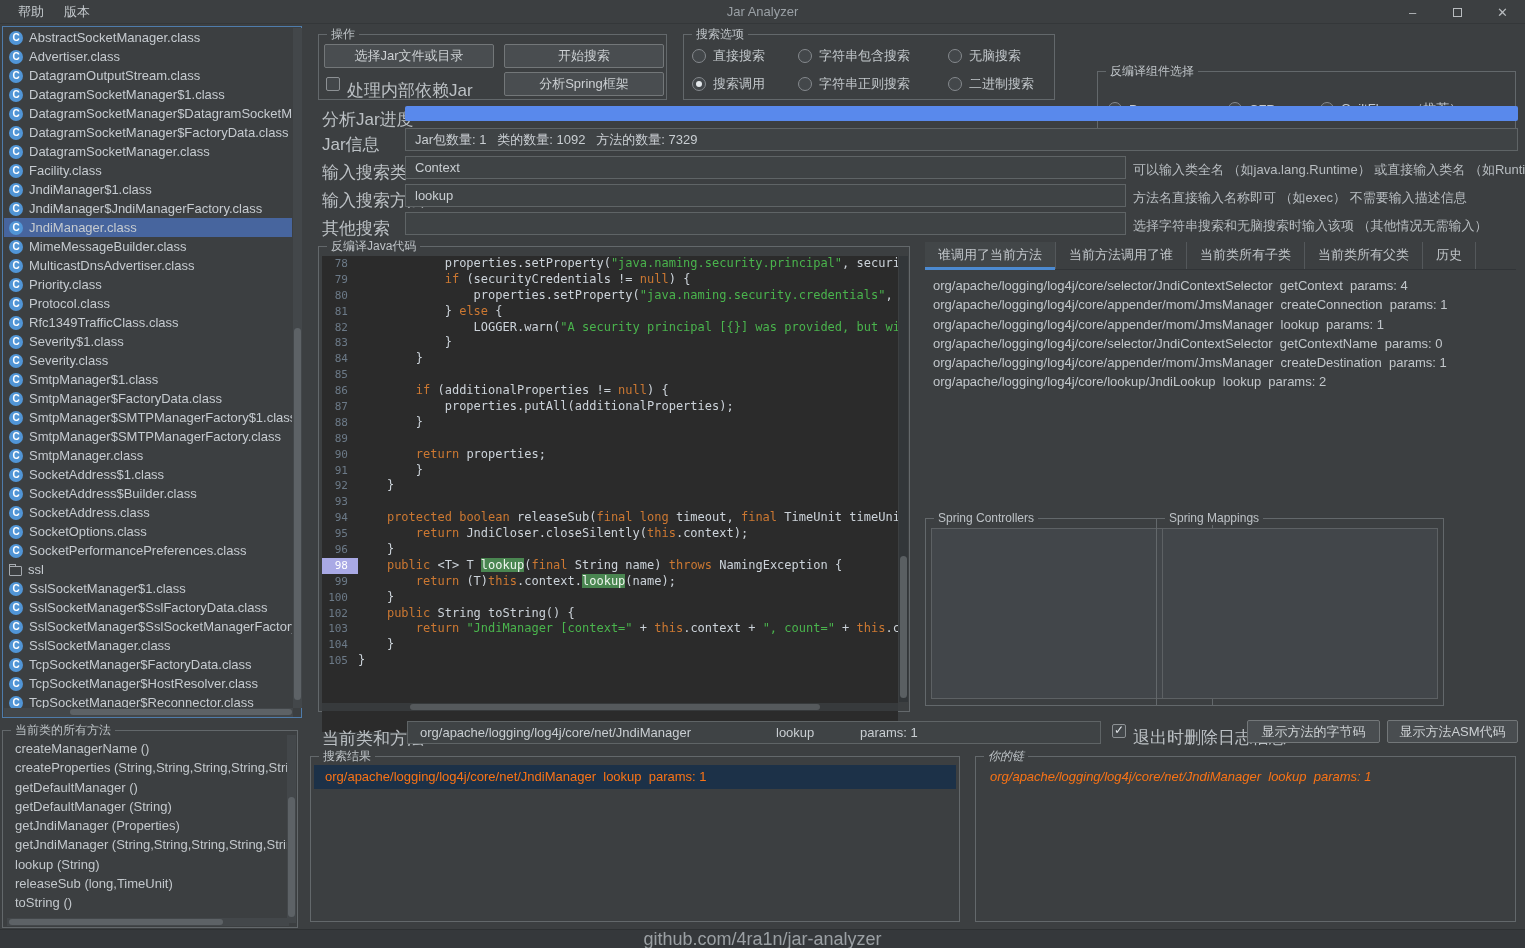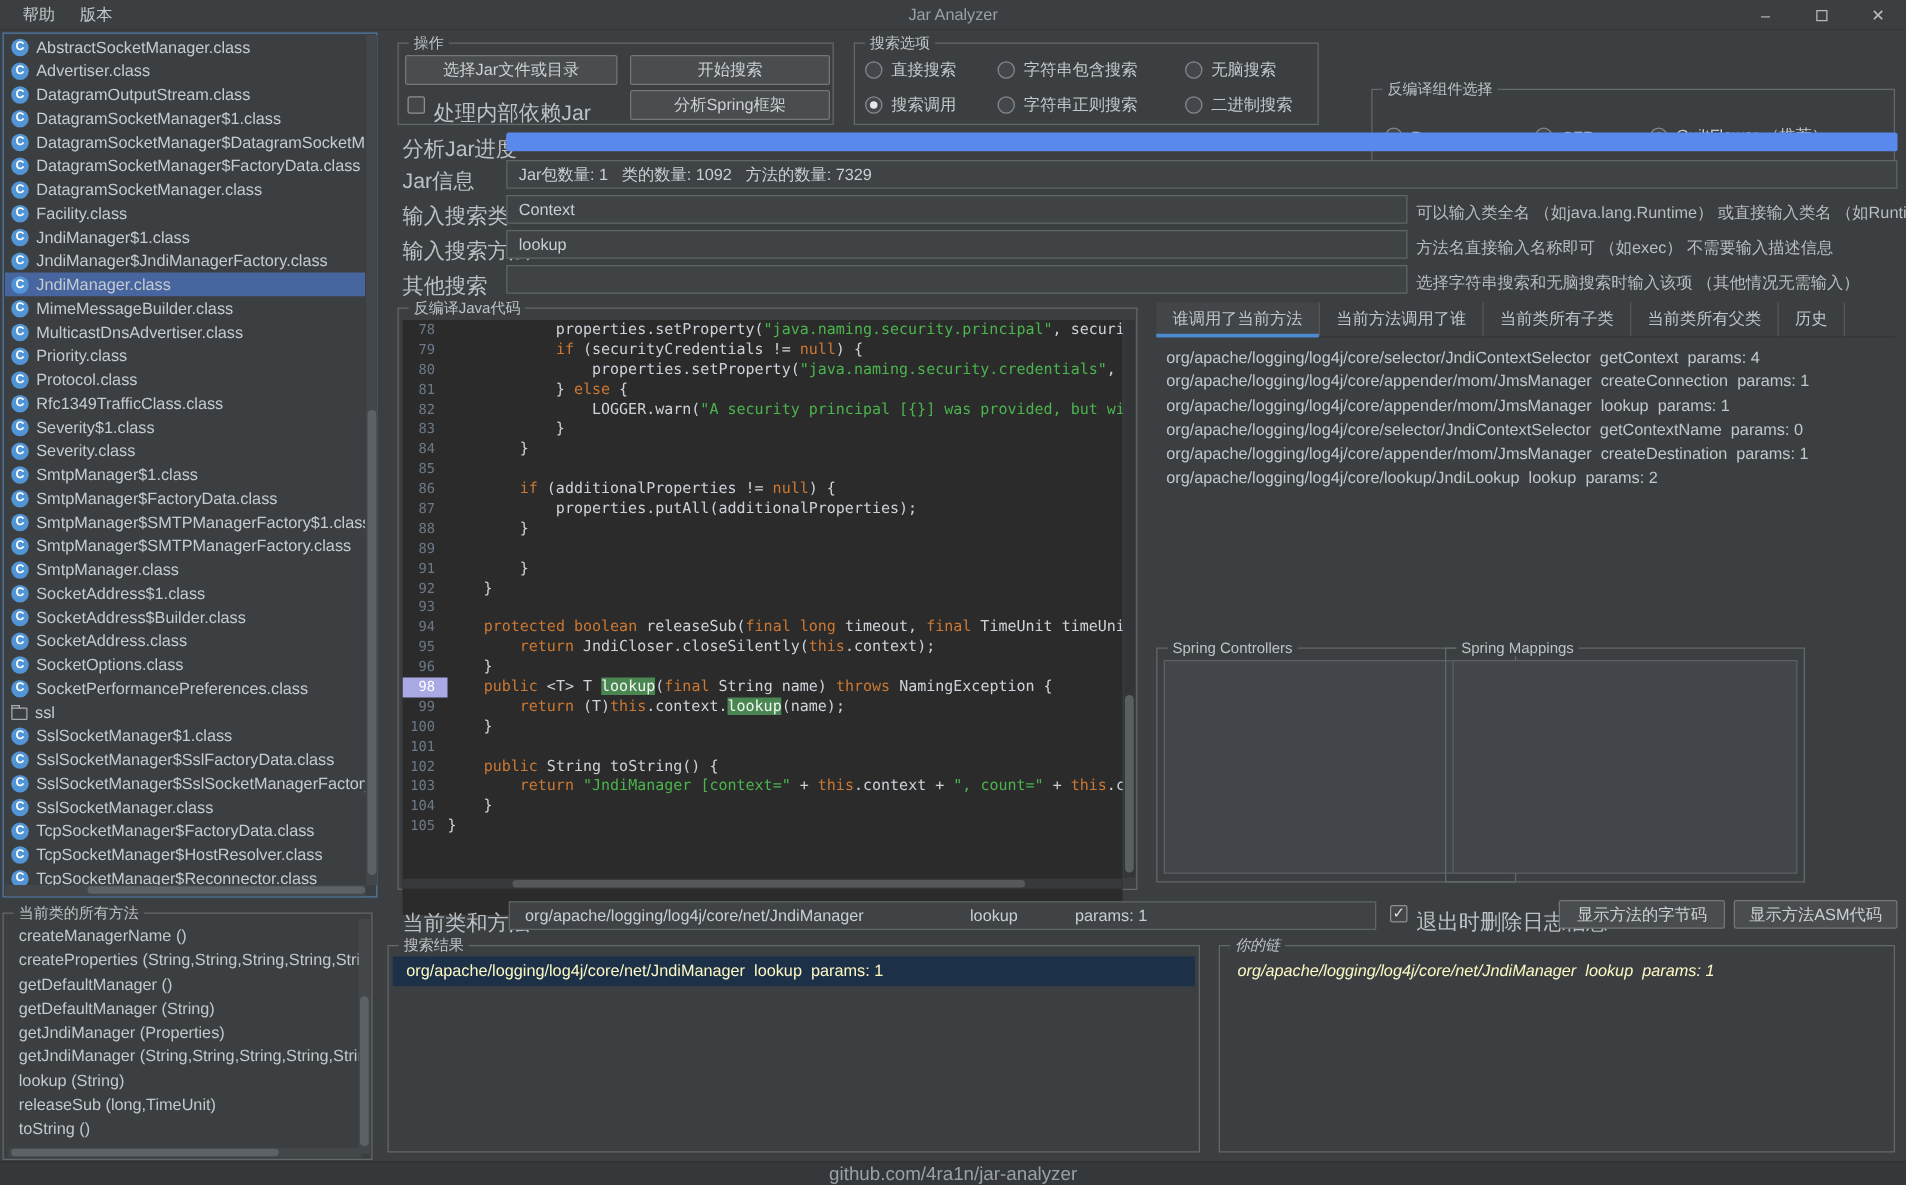--- a/index.html
+++ b/index.html
@@ -54,25 +54,25 @@
   
   #tabs{position:absolute;left:925px;top:242px;width:591px;height:28px;border-bottom:1px solid #313437;white-space:nowrap;}
   .tab{display:inline-block;padding:0 13px;line-height:26px;height:27px;font-size:13px;color:#c0c5c9;border-right:1px solid #54585b;position:relative;}
   .tab.active{background:#424648;}
   .tab.active::after{content:"";position:absolute;left:0;right:0;bottom:-1px;height:3px;background:#4c8ad1;}
   #call-rows{position:absolute;left:925px;top:276px;width:591px;height:228px;overflow:hidden;}
   .crow{height:19.3px;line-height:19.3px;font-size:13px;color:#c2c7cb;white-space:pre;padding-left:8px;overflow:hidden;}
   
   .spanel{position:absolute;left:5px;top:9px;right:5px;bottom:6px;background:#42464a;border:1px solid #5d6164;}
   
-  .rrow{height:24px;line-height:24px;font-size:13px;color:#fef9c3;white-space:pre;padding-left:11px;overflow:hidden;}
+  .rrow{height:24px;line-height:24px;font-size:13px;color:#f97316;white-space:pre;padding-left:11px;overflow:hidden;}
   .rrow.sel{background:#1c3148;}
   .mrow{height:19.3px;line-height:19.3px;font-size:13px;color:#c3c8cc;white-space:pre;padding-left:8px;overflow:hidden;}
   
-  #statusbar{position:absolute;left:0;top:929px;width:1525px;height:19px;background:#35383b;border-top:1px solid #2e3133;display:flex;align-items:center;justify-content:center;font-size:15px;color:#9ba0a4;}
+  #statusbar{position:absolute;left:0;top:929px;width:1525px;height:19px;background:#35383b;border-top:1px solid #2e3133;display:flex;align-items:center;justify-content:center;font-size:18px;color:#9ba0a4;}
   .grid-opts{position:absolute;left:8px;top:8px;right:4px;display:grid;grid-template-columns:106px 150px auto;row-gap:2px;}
   .grid-dec{position:absolute;left:10px;top:24px;right:4px;display:grid;grid-template-columns:120px 92px auto;}
 </style>
 </head>
 <body>
 
 <div id="titlebar">
   <span id="menu-items" style="position:absolute;left:8px;top:0;"><span class="menu-item">帮助</span><span class="menu-item">版本</span></span>
   <div id="win-title">Jar Analyzer</div>
   <div class="winbtn" style="left:1390px;">
@@ -227,20 +227,24 @@
     </div>
     <div class="cl">
       <span class="ln">88</span>
       <span class="lc"><span class="tp">        }</span></span>
     </div>
     <div class="cl">
       <span class="ln">89</span>
       <span class="lc"></span>
     </div>
     <div class="cl">
+      <span class="ln">90</span>
+      <span class="lc"><span class="tp">        </span><span class="tk">return</span><span class="tp"> properties;</span></span>
+    </div>
+    <div class="cl">
       <span class="ln">91</span>
       <span class="lc"><span class="tp">        }</span></span>
     </div>
     <div class="cl">
       <span class="ln">92</span>
       <span class="lc"><span class="tp">    }</span></span>
     </div>
     <div class="cl">
       <span class="ln">93</span>
       <span class="lc"></span>
@@ -261,24 +265,20 @@
       <span class="ln cur">98</span>
       <span class="lc"><span class="tp">    </span><span class="tk">public</span><span class="tp"> &lt;T&gt; T </span><span class="tm">lookup</span><span class="tp">(</span><span class="tk">final</span><span class="tp"> String name) </span><span class="tk">throws</span><span class="tp"> NamingException {</span></span>
     </div>
     <div class="cl">
       <span class="ln">99</span>
       <span class="lc"><span class="tp">        </span><span class="tk">return</span><span class="tp"> (T)</span><span class="tk">this</span><span class="tp">.context.</span><span class="tm">lookup</span><span class="tp">(name);</span></span>
     </div>
     <div class="cl">
       <span class="ln">100</span>
       <span class="lc"><span class="tp">    }</span></span>
-    </div>
-    <div class="cl">
-      <span class="ln">101</span>
-      <span class="lc"></span>
     </div>
     <div class="cl">
       <span class="ln">102</span>
       <span class="lc"><span class="tp">    </span><span class="tk">public</span><span class="tp"> String toString() {</span></span>
     </div>
     <div class="cl">
       <span class="ln">103</span>
       <span class="lc"><span class="tp">        </span><span class="tk">return</span><span class="tp"> </span><span class="ts">"JndiManager [context="</span><span class="tp"> + </span><span class="tk">this</span><span class="tp">.context + </span><span class="ts">", count="</span><span class="tp"> + </span><span class="tk">this</span><span class="tp">.count</span></span>
     </div>
     <div class="cl">

